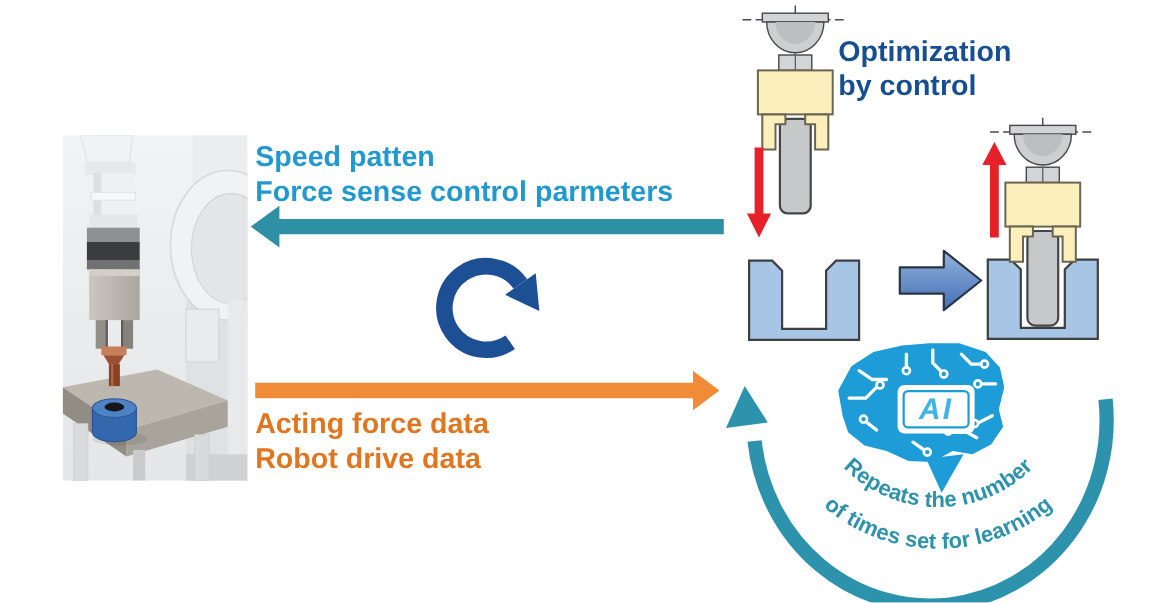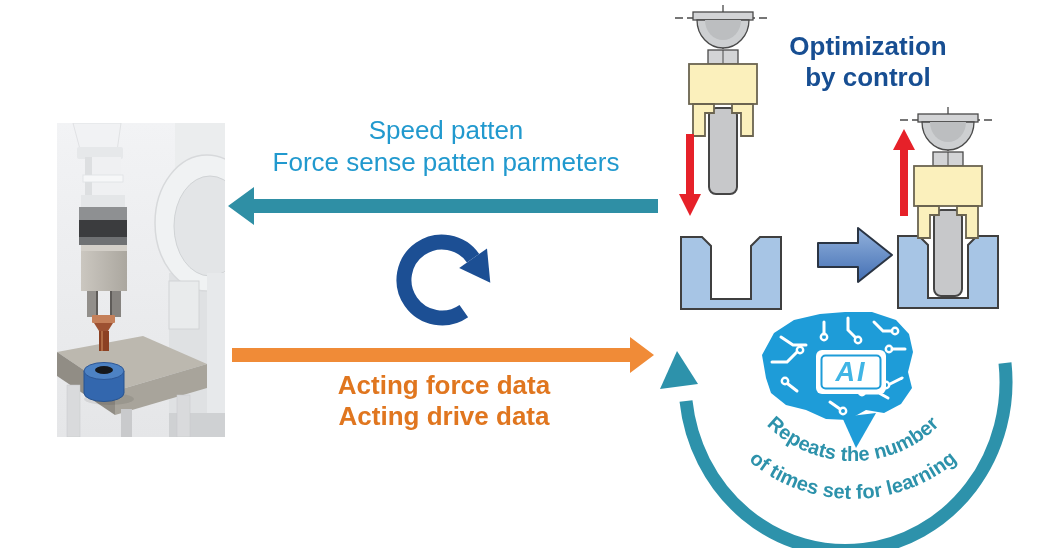--- a/index.html
+++ b/index.html
@@ -2,22 +2,22 @@
 <html><head>
 <meta charset="utf-8">
 <style>
   html,body{margin:0;padding:0;background:#ffffff;}
   .canvas{
     position:relative;width:1060px;height:548px;background:#ffffff;
     overflow:hidden;font-family:"Liberation Sans", sans-serif;
   }
   .layer{position:absolute;left:0;top:0;}
   .photo{position:absolute;left:57px;top:123px;width:168px;height:314px;}
-  .label{position:absolute;text-align:center;}
-  .speed-label{left:232px;top:114px;width:428px;color:#2199ce;font-size:26px;line-height:32px;font-weight:400;}
+  .label{position:absolute;text-align:left;}
+  .speed-label{left:232px;top:126px;width:428px;color:#2199ce;font-size:26px;line-height:32px;font-weight:700;}
   .acting-label{left:232px;top:370px;width:424px;color:#e0761f;font-size:26px;line-height:31px;font-weight:700;}
   .title-label{left:762px;top:31px;width:212px;color:#174e92;font-size:26px;line-height:31px;font-weight:700;}
   .curve{font:700 20px "Liberation Sans", sans-serif;fill:#2d92ab;text-anchor:middle;}
   .ai-text{font:italic 700 27px "Liberation Sans", sans-serif;fill:#40b5e5;text-anchor:middle;letter-spacing:2px;}
   .dash{stroke:#4a4a4a;stroke-width:1.3;stroke-dasharray:8 4;fill:none;}
 </style>
 </head>
 <body>
 
 <div class="canvas">
@@ -177,26 +177,26 @@
         <circle cx="785" cy="381" r="3.2"></circle>
       </g>
       <rect x="816" y="350" width="70" height="44" rx="6" fill="#ffffff"></rect>
       <rect x="821.5" y="355.5" width="59" height="33" rx="4" fill="none" stroke="#1e9cd8" stroke-width="2"></rect>
       <text class="ai-text" x="851" y="381">AI</text>
     </g>
   </svg>
 
   <div class="label speed-label">
     <div>Speed patten</div>
-    <div>Force sense patten parmeters</div>
+    <div>Force sense control parmeters</div>
   </div>
 
   <div class="label acting-label">
     <div>Acting force data</div>
-    <div>Acting drive data</div>
+    <div>Robot drive data</div>
   </div>
 
   <div class="label title-label">
     <div>Optimization</div>
     <div>by control</div>
   </div>
 
 </div>
 
 </body></html>

